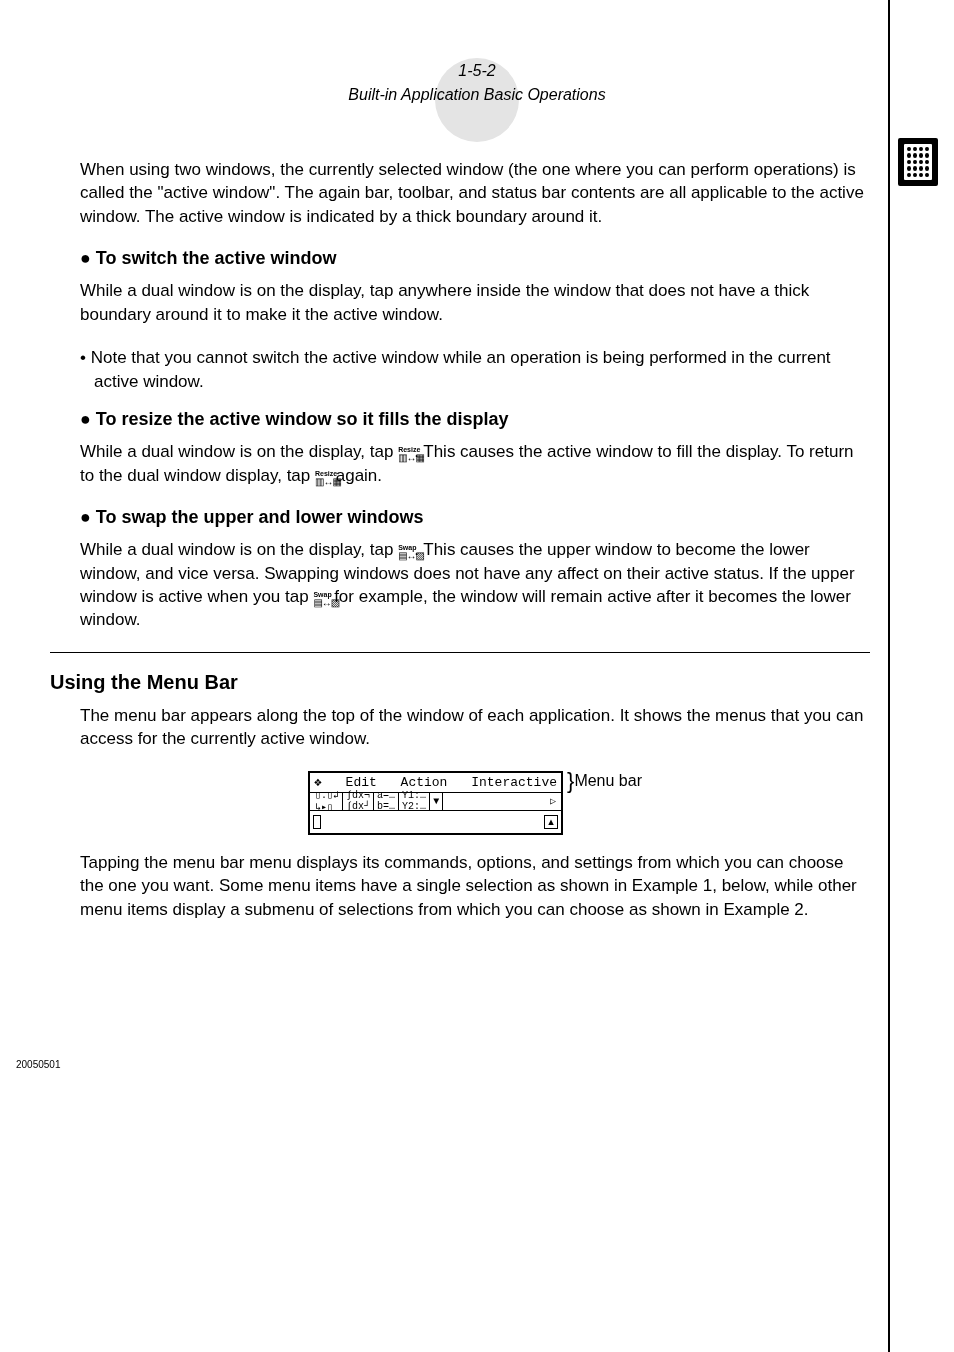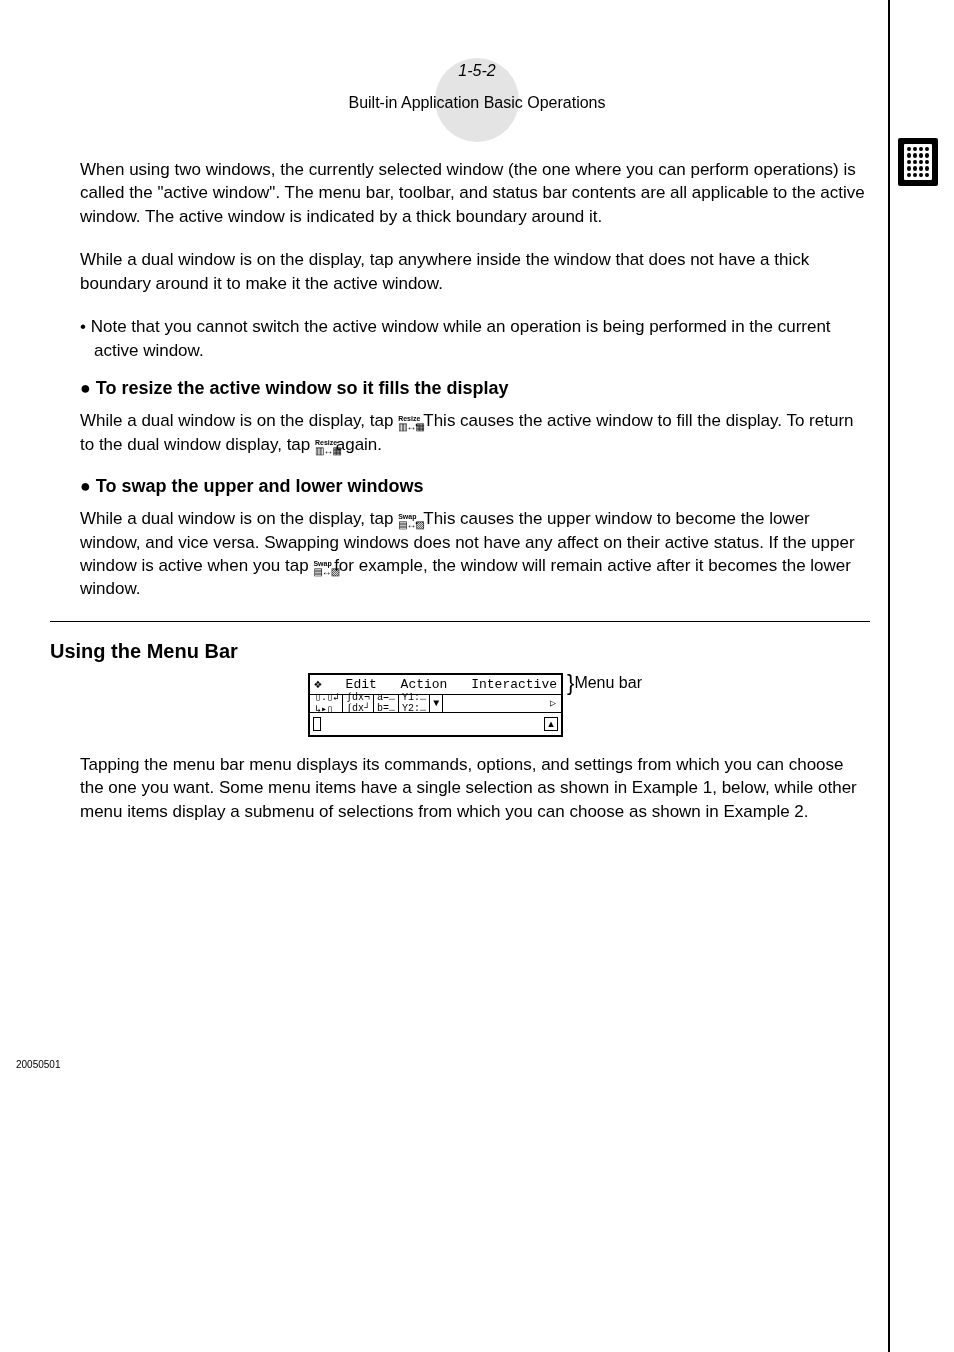--- a/index.html
+++ b/index.html
@@ -5,21 +5,21 @@
   * { box-sizing: border-box; margin: 0; padding: 0; }
   html, body { width: 954px; height: 1352px; background: #fff; font-family: Arial, Helvetica, sans-serif; color: #000; }
   .page { position: relative; width: 954px; height: 1100px; }
   .page-rule { position: absolute; top: 0; right: 64px; width: 2px; height: 1352px; background: #000; }
   .app-icon { position: absolute; top: 138px; right: 16px; width: 40px; height: 48px; border: 3px solid #000; border-radius: 2px; background: #000; }
   .app-icon-inner { position: absolute; inset: 3px; background: #fff; border-radius: 1px; display: grid; grid-template-columns: repeat(4, 1fr); grid-template-rows: repeat(5, 1fr); gap: 2px; padding: 3px; }
   .app-icon-inner span { background: #000; border-radius: 50%; width: 100%; height: 100%; }
   .header-badge { position: absolute; top: 58px; left: 50%; transform: translateX(-50%); width: 84px; height: 84px; border-radius: 50%; background: #e4e4e4; }
   .header-text { position: absolute; top: 62px; left: 0; width: 100%; text-align: center; }
   .header-text .pgnum { font-style: italic; font-size: 16px; }
-  .header-text .pgtitle { font-size: 16px; margin-top: 14px; }
+  .header-text .pgtitle { font-style: italic; font-size: 16px; margin-top: 6px; }
   .content { position: absolute; top: 158px; left: 80px; width: 790px; }
   .para { font-size: 17px; line-height: 1.38; margin-bottom: 20px; }
   .bullet-head { font-size: 18px; font-weight: bold; margin-top: 16px; margin-bottom: 10px; }
   .indent-bullet { font-size: 17px; line-height: 1.38; padding-left: 14px; text-indent: -14px; margin-bottom: 16px; }
   .heading2 { font-size: 20px; font-weight: bold; margin-top: 16px; margin-bottom: 10px; }
   .rule { border: none; border-top: 1.5px solid #000; margin: 18px 0 18px -30px; width: 820px; }
   .menubar-fig { display: flex; align-items: flex-start; justify-content: center; margin: 8px 0 16px 0; }
   .calc-screen { border: 2.5px solid #000; width: 255px; font-size: 14px; background: #fff; }
   .calc-row { display: flex; align-items: center; border-bottom: 1.5px solid #000; height: 20px; }
   .calc-row:last-child { border-bottom: none; }
@@ -70,39 +70,41 @@
   </div>
 
   <div class="header-badge"></div>
   <div class="header-text">
     <div class="pgnum">1-5-2</div>
     <div class="pgtitle">Built-in Application Basic Operations</div>
   </div>
 
   <div class="content">
 
-    <p class="para">When using two windows, the currently selected window (the one where you can perform operations) is called the "active window". The menu bar, toolbar, and status bar contents are all applicable to the active window. The active window is indicated by a thick boundary around it.</p>
+    <p class="para">When using two windows, the currently selected window (the one where you can perform operations) is called the "active window". The again bar, toolbar, and status bar contents are all applicable to the active window. The active window is indicated by a thick boundary around it.</p>
 
+    <p class="bullet-head">● To switch the active window</p>
     <p class="para">While a dual window is on the display, tap anywhere inside the window that does not have a thick boundary around it to make it the active window.</p>
     <p class="indent-bullet">• Note that you cannot switch the active window while an operation is being performed in the current active window.</p>
 
     <p class="bullet-head">● To resize the active window so it fills the display</p>
     <p class="para">
       <span>While a dual window is on the display, tap </span><span class="resize-icon"><span class="t">Resize</span><span class="b">▥↔▦</span></span><span>. This causes the active window to fill the display. To return to the dual window display, tap </span><span class="resize-icon"><span class="t">Resize</span><span class="b">▥↔▦</span></span><span> again.</span>
     </p>
 
     <p class="bullet-head">● To swap the upper and lower windows</p>
     <p class="para">
       <span>While a dual window is on the display, tap </span><span class="swap-icon"><span class="t">Swap</span><span class="b">▤↔▧</span></span><span>. This causes the upper window to become the lower window, and vice versa. Swapping windows does not have any affect on their active status. If the upper window is active when you tap </span><span class="swap-icon"><span class="t">Swap</span><span class="b">▤↔▧</span></span><span> for example, the window will remain active after it becomes the lower window.</span>
     </p>
 
     <hr class="rule">
 
     <p class="heading2" style="margin-left:-30px;">Using the Menu Bar</p>
 
+    <p class="para">The menu bar appears along the top of the window of each application. It shows the menus that you can access for the currently active window.</p>
 
     <div class="menubar-fig">
       <div class="calc-screen">
         <div class="calc-row calc-menu">
           <span>❖</span>
           <span>Edit</span>
           <span>Action</span>
           <span>Interactive</span>
         </div>
         <div class="calc-row calc-icons">

